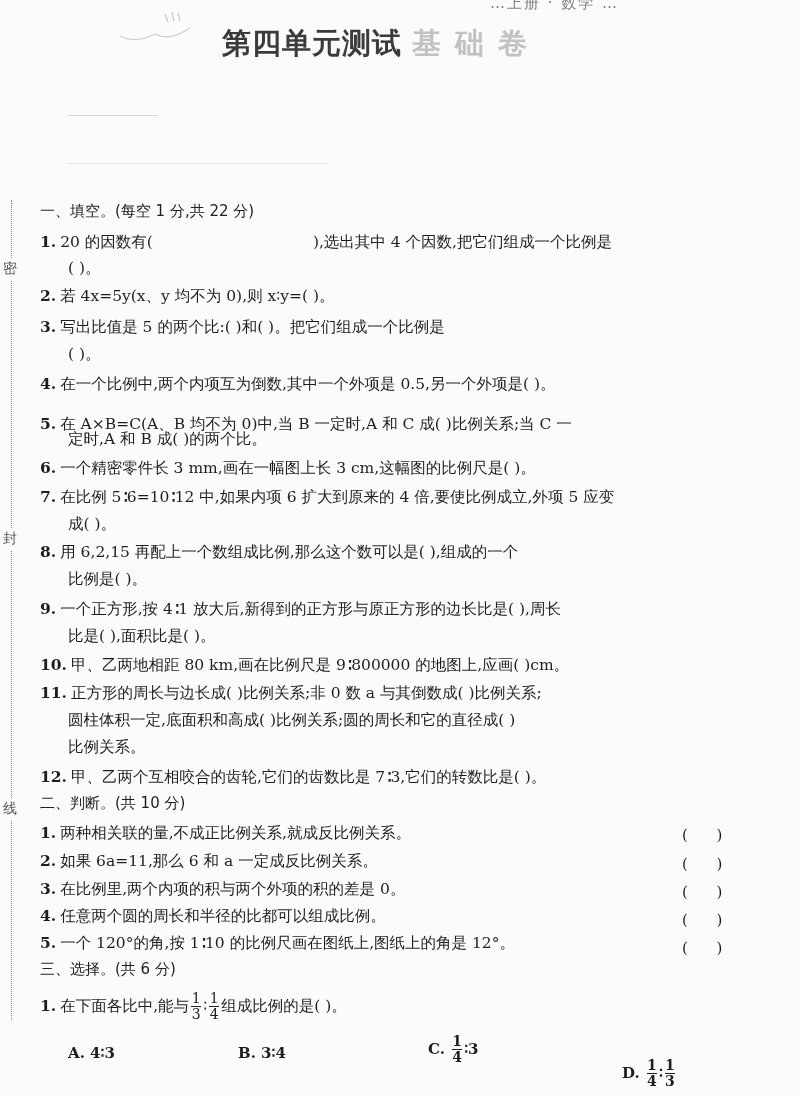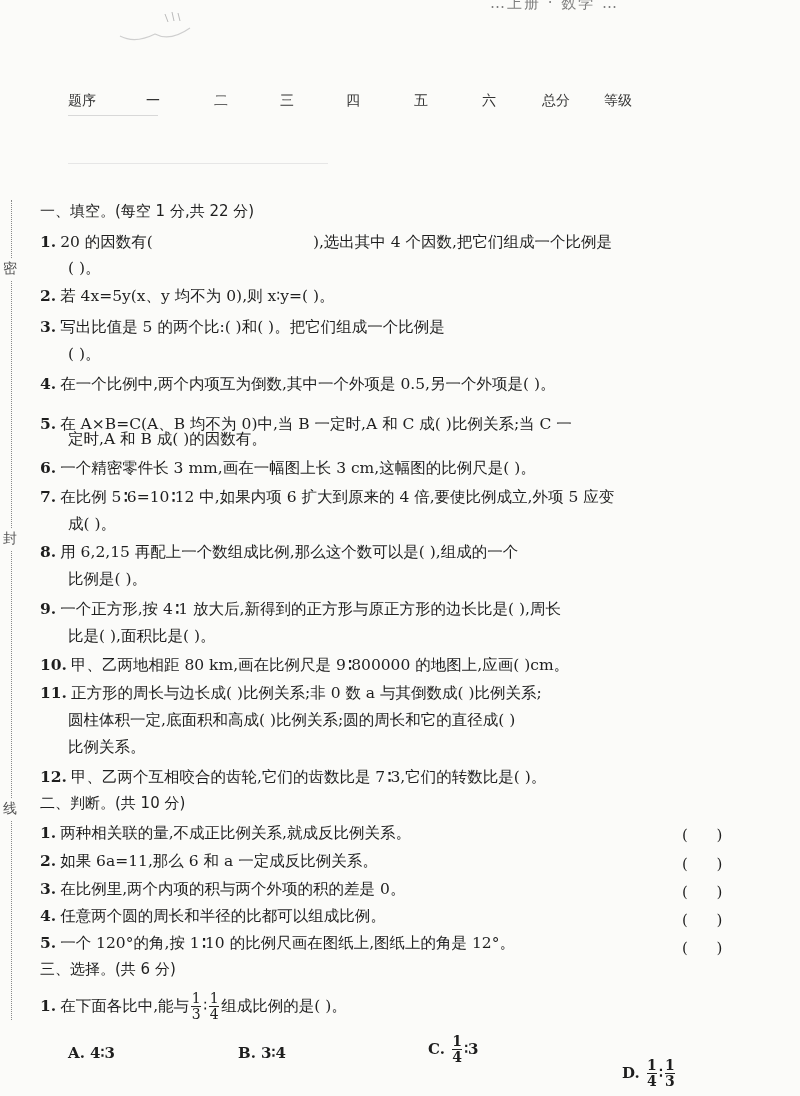--- a/index.html
+++ b/index.html
@@ -55,33 +55,25 @@
 <body>
 
 <div class="page">
 
   <div class="top-fragment">…上册 · 数学 …</div>
   <svg class="doodle" viewBox="0 0 90 40">
     <path d="M10 30 Q25 38 45 28 Q60 36 80 22" stroke="#cfcfcf" fill="none" stroke-width="1.2"></path>
     <path d="M55 8 l3 8 M62 6 l2 9 M68 7 l2 8" stroke="#bbb" fill="none"></path>
   </svg>
 
+  <div class="title">
+    <span>第四单元测试</span><span class="sub">基础卷</span>
+  </div>
 
   <div class="score-table">
-    <div class="score-row">
-      <span style="left:0">题序</span>
-      <span style="left:78px">一</span>
-      <span style="left:146px">二</span>
-      <span style="left:212px">三</span>
-      <span style="left:278px">四</span>
-      <span style="left:346px">五</span>
-      <span style="left:414px">六</span>
-      <span style="left:474px">总分</span>
-      <span style="left:536px">等级</span>
-    </div>
   </div>
   <div class="score-line" style="top:115px; width:90px;"></div>
   <div class="score-line" style="top:163px; width:260px; background:#e6e6e6;"></div>
 
   <div class="margin-line"></div>
   <div class="margin-char" style="top:258px">密</div>
   <div class="margin-char" style="top:528px">封</div>
   <div class="margin-char" style="top:798px">线</div>
 
   <div class="content">
@@ -102,21 +94,21 @@
     </div>
     <div class="line indent" style="top:148px">(                  )。</div>
 
     <div class="line" style="top:178px">
       <span class="num">4.</span><span>在一个比例中,两个内项互为倒数,其中一个外项是 0.5,另一个外项是(          )。</span>
     </div>
 
     <div class="line" style="top:218px">
       <span class="num">5.</span><span>在 A×B=C(A、B 均不为 0)中,当 B 一定时,A 和 C 成(           )比例关系;当 C 一</span>
     </div>
-    <div class="line indent" style="top:233px">定时,A 和 B 成(          )的因数有。</div>
+    <div class="line indent" style="top:233px">定时,A 和 B 成(          )的两个比。</div>
 
     <div class="line" style="top:262px">
       <span class="num">6.</span><span>一个精密零件长 3 mm,画在一幅图上长 3 cm,这幅图的比例尺是(              )。</span>
     </div>
 
     <div class="line" style="top:291px">
       <span class="num">7.</span><span>在比例 5∶6=10∶12 中,如果内项 6 扩大到原来的 4 倍,要使比例成立,外项 5 应变</span>
     </div>
     <div class="line indent" style="top:318px">成(          )。</div>
 

